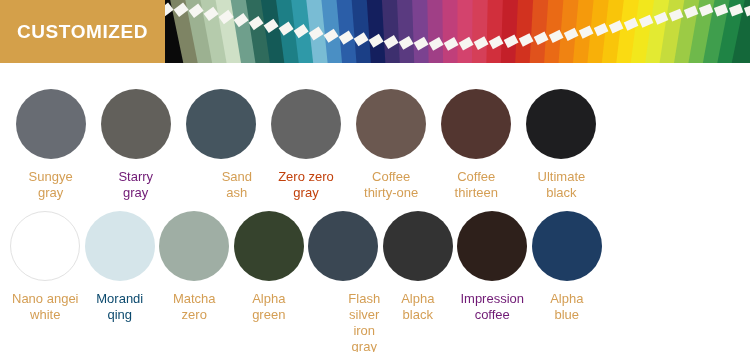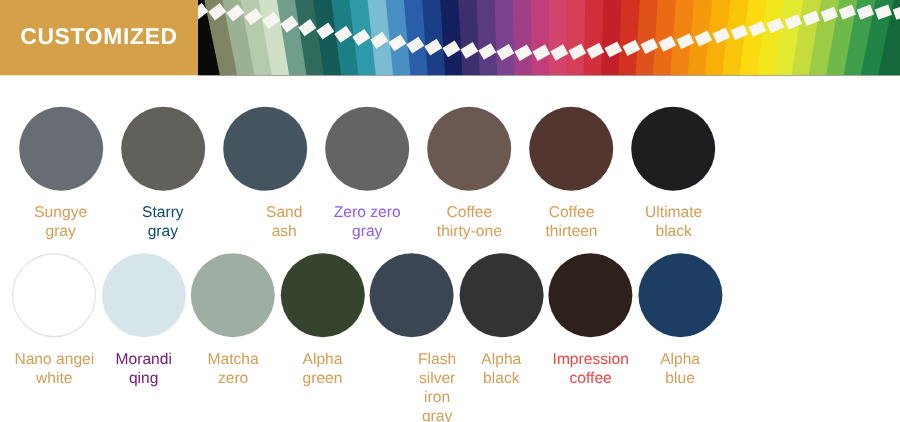--- a/index.html
+++ b/index.html
@@ -295,31 +295,31 @@
 <div class="swatch-grid">
 
   <div class="swatch-row row-1">
     <div class="swatch-cell">
       <div class="swatch-dot" style="background: rgb(104, 108, 115);"></div>
       <div class="swatch-label" style="color: rgb(212, 158, 84);">Sungye
 gray</div>
     </div>
     <div class="swatch-cell">
       <div class="swatch-dot" style="background: rgb(98, 96, 91);"></div>
-      <div class="swatch-label" style="color: #0c4a6e;">Starry
+      <div class="swatch-label" style="color: #701a75;">Starry
 gray</div>
     </div>
     <div class="swatch-cell">
       <div class="swatch-dot" style="background: rgb(69, 85, 95);"></div>
       <div class="swatch-label" style="color: rgb(212, 158, 84); margin-left: 32px;">Sand
 ash</div>
     </div>
     <div class="swatch-cell">
       <div class="swatch-dot" style="background: rgb(100, 100, 100);"></div>
-      <div class="swatch-label" style="color: #8b5cf6;">Zero zero
+      <div class="swatch-label" style="color: #c2410c;">Zero zero
 gray</div>
     </div>
     <div class="swatch-cell">
       <div class="swatch-dot" style="background: rgb(107, 88, 80);"></div>
       <div class="swatch-label" style="color: rgb(212, 158, 84);">Coffee
 thirty-one</div>
     </div>
     <div class="swatch-cell">
       <div class="swatch-dot" style="background: rgb(83, 54, 48);"></div>
       <div class="swatch-label" style="color: rgb(212, 158, 84);">Coffee
@@ -333,21 +333,21 @@
   </div>
 
   <div class="swatch-row row-2">
     <div class="swatch-cell">
       <div class="swatch-dot bordered" style="background: rgb(255, 255, 255); border-color: rgb(226, 226, 226);"></div>
       <div class="swatch-label" style="color: rgb(212, 158, 84);">Nano angei
 white</div>
     </div>
     <div class="swatch-cell">
       <div class="swatch-dot" style="background: rgb(213, 229, 234);"></div>
-      <div class="swatch-label" style="color: #701a75;">Morandi
+      <div class="swatch-label" style="color: #0c4a6e;">Morandi
 qing</div>
     </div>
     <div class="swatch-cell">
       <div class="swatch-dot" style="background: rgb(159, 174, 164);"></div>
       <div class="swatch-label" style="color: rgb(212, 158, 84);">Matcha
 zero</div>
     </div>
     <div class="swatch-cell">
       <div class="swatch-dot" style="background: rgb(54, 67, 45);"></div>
       <div class="swatch-label" style="color: rgb(212, 158, 84);">Alpha
@@ -358,21 +358,21 @@
       <div class="swatch-label" style="color: rgb(212, 158, 84); margin-left: 42px;">Flash silver
 iron gray</div>
     </div>
     <div class="swatch-cell">
       <div class="swatch-dot" style="background: rgb(51, 51, 51);"></div>
       <div class="swatch-label" style="color: rgb(212, 158, 84);">Alpha
 black</div>
     </div>
     <div class="swatch-cell">
       <div class="swatch-dot" style="background: rgb(46, 32, 27);"></div>
-      <div class="swatch-label" style="color: #ef4444;">Impression
+      <div class="swatch-label" style="color: #701a75;">Impression
 coffee</div>
     </div>
     <div class="swatch-cell">
       <div class="swatch-dot" style="background: rgb(30, 61, 99);"></div>
       <div class="swatch-label" style="color: rgb(212, 158, 84);">Alpha
 blue</div>
     </div>
   </div>
 
 </div>

